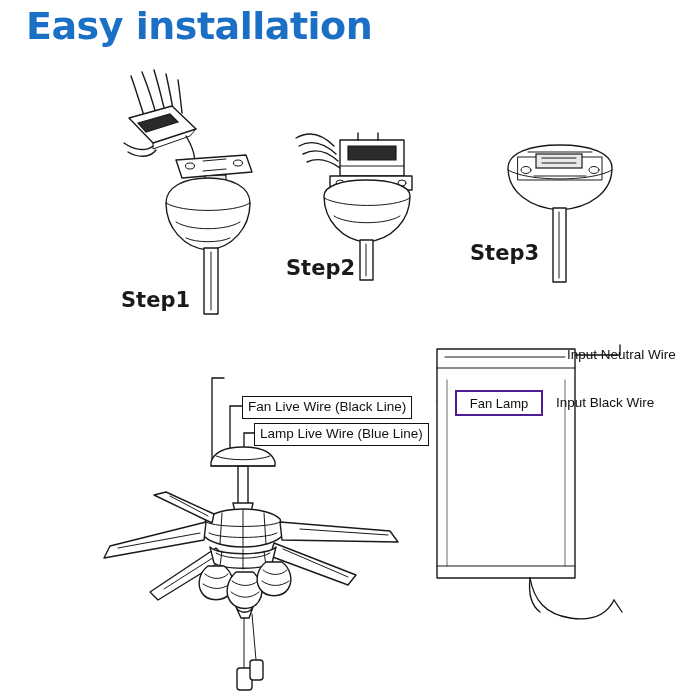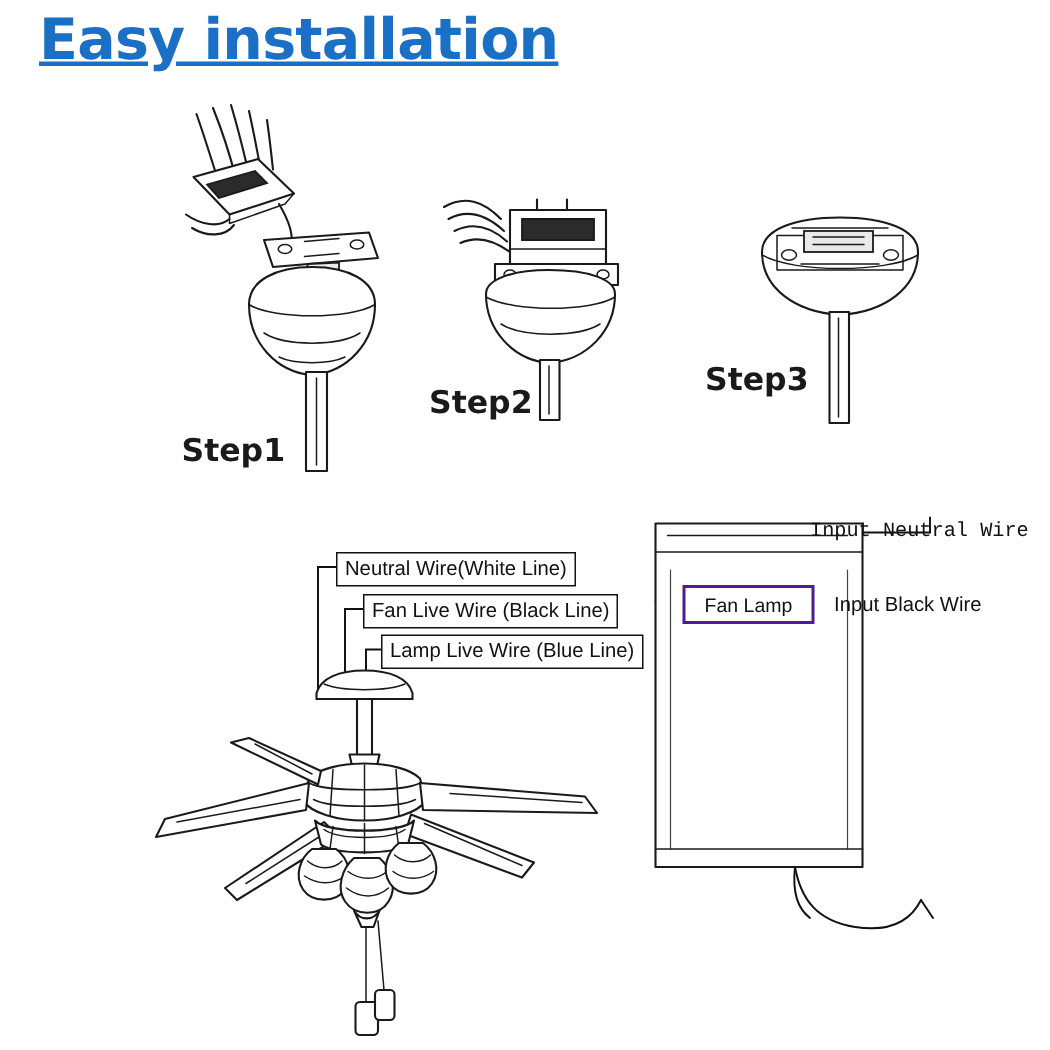--- a/index.html
+++ b/index.html
@@ -23,21 +23,20 @@
   
   .title {
     position: absolute;
     left: 26px;
     top: 4px;
     font-size: 38px;
     font-weight: bold;
     letter-spacing: -0.5px;
     color: #1b6fc4;
     font-family: "DejaVu Sans", sans-serif;
-    text-decoration: underline;
   }
 
   
   .step-label {
     position: absolute;
     font-size: 21px;
     font-weight: bold;
     color: #1a1a1a;
     font-family: "DejaVu Sans", sans-serif;
     white-space: nowrap;
@@ -62,21 +61,21 @@
   #callout-fan-live { left: 242px; top: 396px; }
   #callout-lamp-live { left: 254px; top: 423px; }
 
   .plain-label {
     position: absolute;
     font-size: 13.5px;
     color: #111;
     white-space: nowrap;
     font-family: "Liberation Sans", sans-serif;
   }
-  #label-input-neutral { left: 540px; top: 347px; font-family: Liberation Mono, monospace; }
+  #label-input-neutral { left: 567px; top: 347px; }
   #label-input-live { left: 556px; top: 395px; }
 
   .fanlamp-box {
     position: absolute;
     left: 455px;
     top: 390px;
     width: 84px;
     height: 22px;
     border: 2px solid #4c1d95;
     background: #fff;
@@ -262,21 +261,20 @@
 
       <path class="ln-h" d="M447 380 L 447 566 M565 380 L 565 566"></path>
       <path class="ln-t" d="M437 566 L 575 566"></path>
 
       <path class="lead" d="M530 578 C 534 600, 545 614, 570 618 C 596 622, 608 612, 614 600"></path>
       <path class="lead" d="M614 600 L 622 612"></path>
       <path class="lead" d="M530 578 C 528 596, 532 606, 540 612"></path>
     </g>
   </svg>
 
-  <div class="callout" id="callout-neutral">Neutral Wire(White Line)</div>
   <div class="callout" id="callout-fan-live">Fan Live Wire (Black Line)</div>
   <div class="callout" id="callout-lamp-live">Lamp Live Wire (Blue Line)</div>
 
   <div class="fanlamp-box">Fan Lamp</div>
 
   <div class="plain-label" id="label-input-neutral">Input Neutral Wire</div>
   <div class="plain-label" id="label-input-live">Input Black Wire</div>
 
 </div>
 

